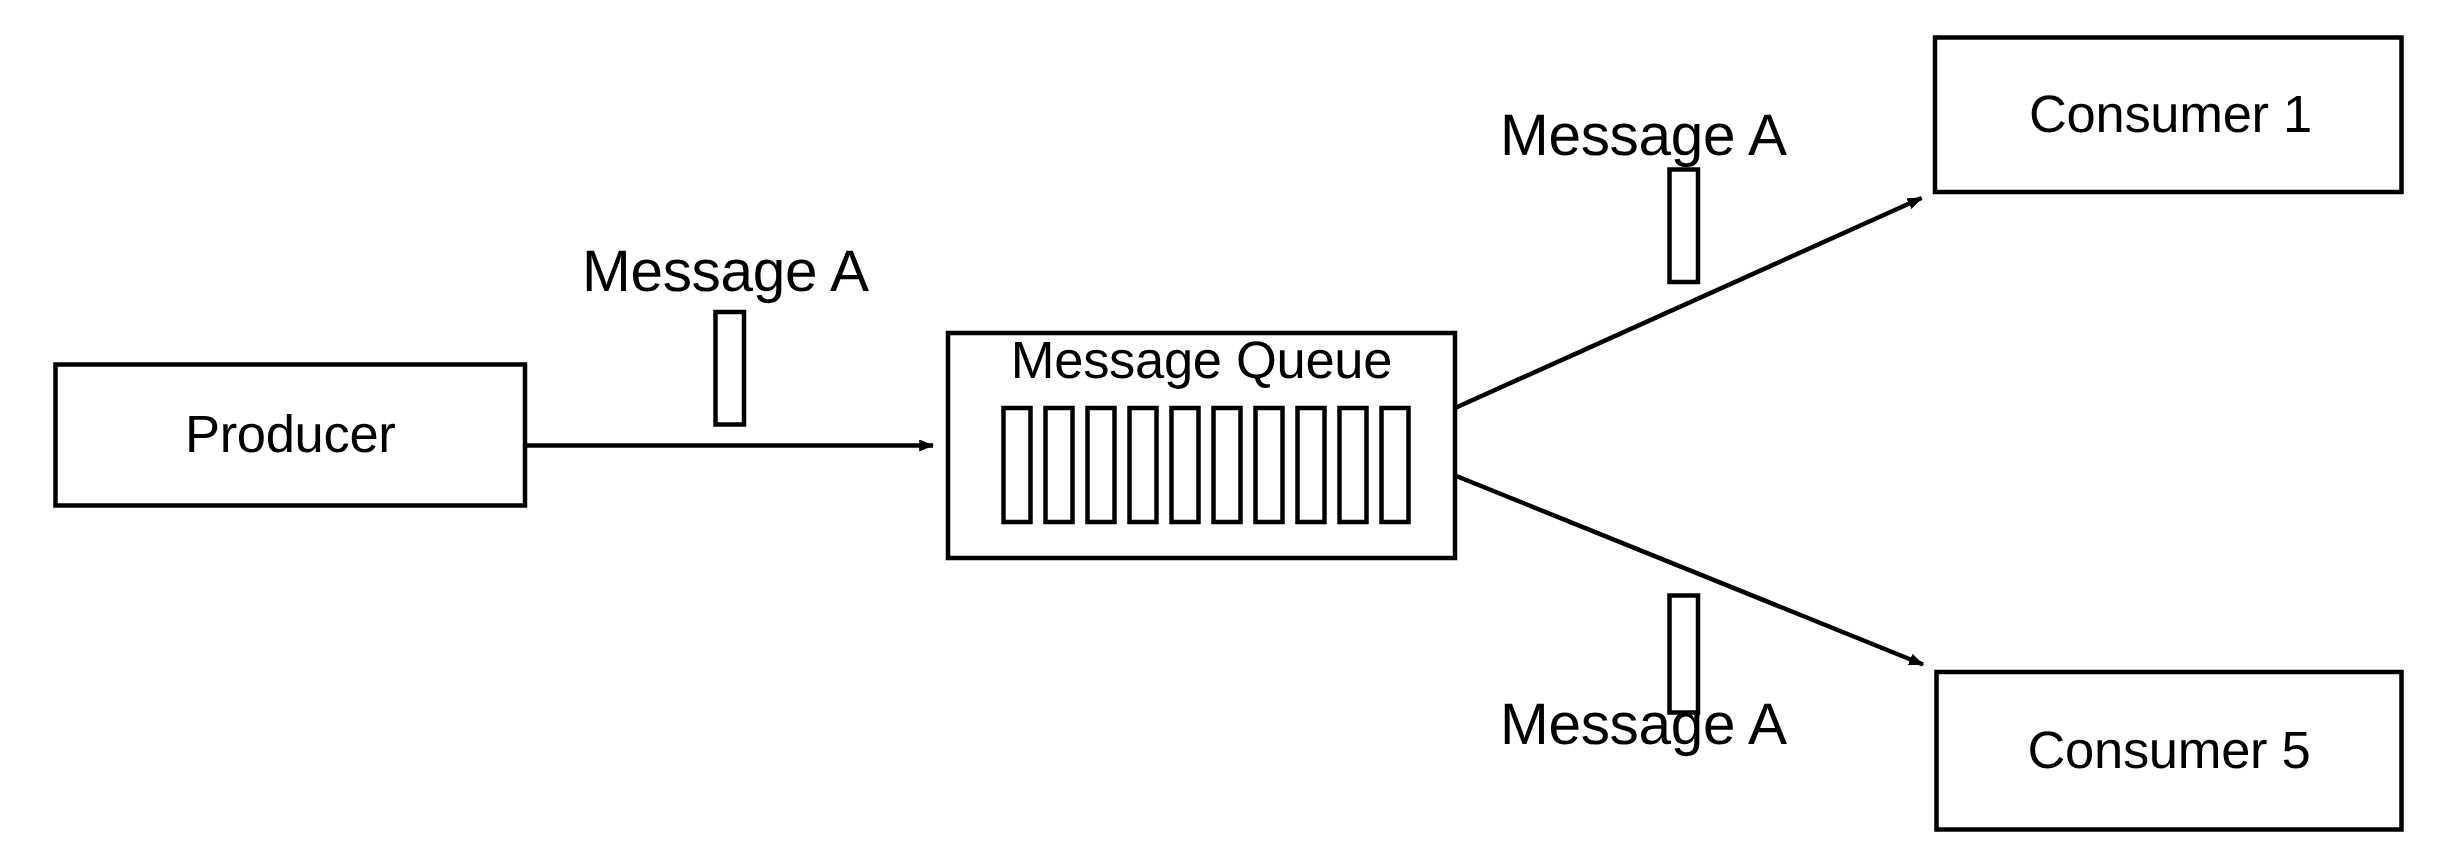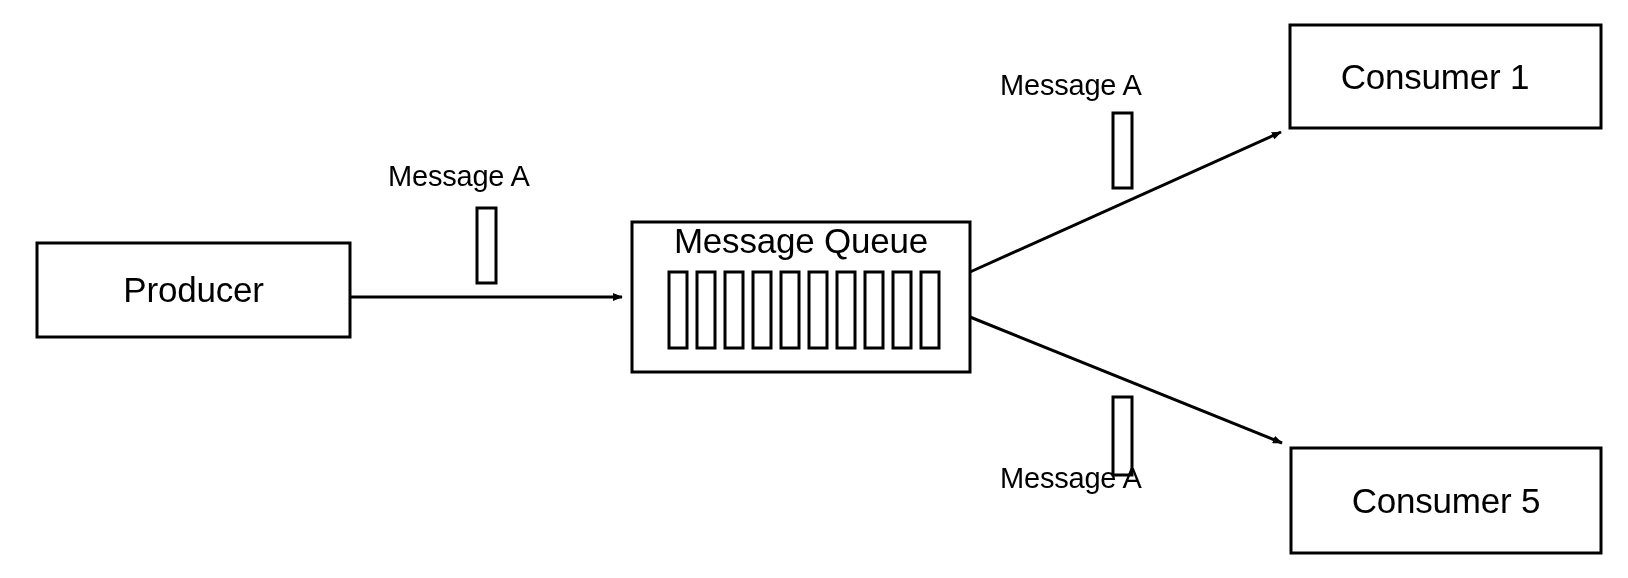--- a/index.html
+++ b/index.html
@@ -31,21 +31,21 @@
     font-size: 35px;
     line-height: 1;
     white-space: nowrap;
     text-align: center;
     letter-spacing: -0.2px;
   }
   .edge-label {
     position: absolute;
     color: #000000;
     font-family: "Liberation Sans", sans-serif;
-    font-size: 29px;
+    font-size: 39px;
     line-height: 1;
     white-space: nowrap;
     letter-spacing: -0.2px;
   }
 </style>
 </head>
 <body>
 
 <div id="canvas">
 
@@ -87,21 +87,21 @@
 
     <rect x="1113" y="113" width="19" height="75" fill="#ffffff" stroke="#000000" stroke-width="3"></rect>
 
     <rect x="1113" y="397" width="19" height="78" fill="#ffffff" stroke="#000000" stroke-width="3"></rect>
   </svg>
 
   <div class="node-label" style="left:632px; top:223px; width:338px;">Message Queue</div>
 
   <div class="node-label" style="left:37px; top:272px; width:313px;">Producer</div>
 
-  <div class="node-label" style="left:1290px; top:59px; width:290px;">Consumer 1</div>
+  <div class="node-label" style="left:1290px; top:59px; width:290px;padding-left:12px;">Consumer 1</div>
 
   <div class="node-label" style="left:1291px; top:483px; width:310px;">Consumer 5</div>
 
   <div class="edge-label" style="left:388px; top:162px;">Message A</div>
 
   <div class="edge-label" style="left:1000px; top:71px;">Message A</div>
 
   <div class="edge-label" style="left:1000px; top:464px;">Message A</div>
 
 </div>

